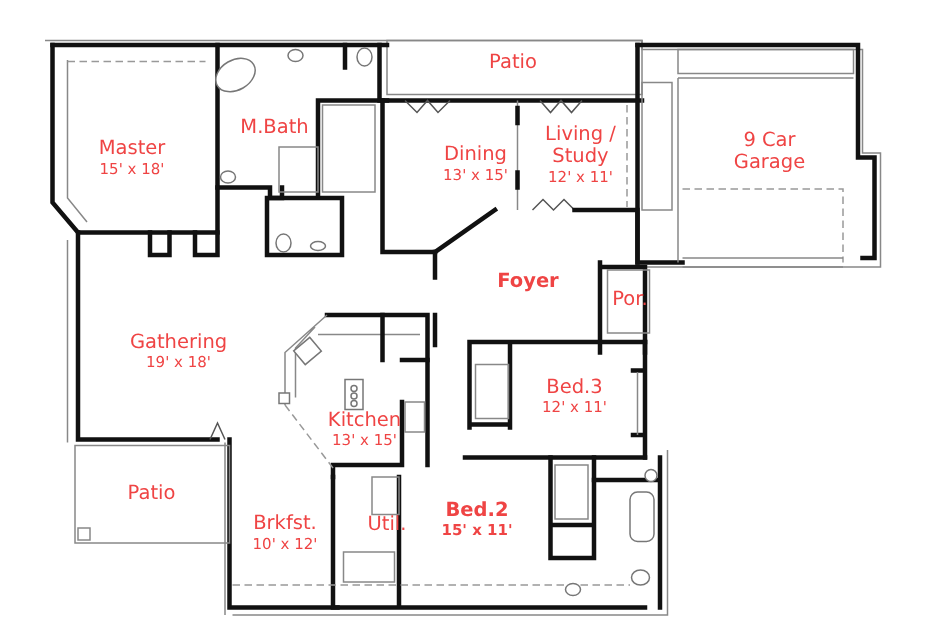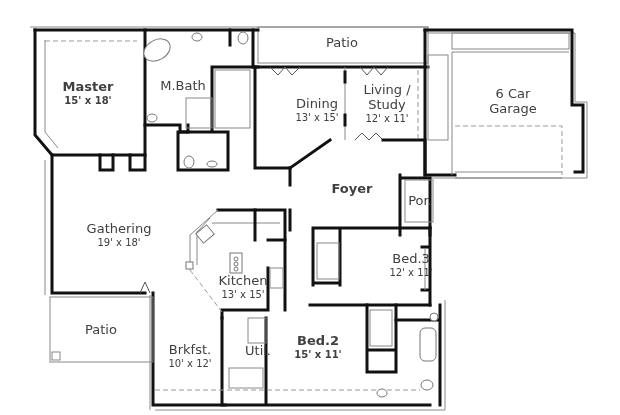--- a/index.html
+++ b/index.html
@@ -3,21 +3,21 @@
 <meta charset="utf-8">
 <style>
   html, body { margin: 0; padding: 0; background: #ffffff; }
   body { width: 620px; height: 415px; overflow: hidden; position: relative; font-family: "DejaVu Sans", sans-serif; }
   svg.plan { position: absolute; left: 0; top: 0; }
   .wall { stroke: #111; stroke-width: 3; fill: none; stroke-linecap: square; }
   .thin { stroke: #888; stroke-width: 1; fill: none; }
   .dash { stroke: #999; stroke-width: 1; fill: none; stroke-dasharray: 5 3; }
   .fixture { stroke: #777; stroke-width: 1; fill: #fff; }
   .door { stroke: #555; stroke-width: 1; fill: none; }
-  .label { position: absolute; text-align: center; color: #404040; transform: translate(-50%, -50%); white-space: nowrap; line-height: 1.15; }
+  .label { position: absolute; text-align: center; color: #ef4444; transform: translate(-50%, -50%); white-space: nowrap; line-height: 1.15; }
   .label .name { font-size: 13px; display: block; }
   .label .dim { font-size: 10px; display: block; }
 </style>
 </head>
 <body>
 
 <svg class="plan" width="620" height="415" viewBox="0 0 620 415">
 
   <path class="thin" d="M30 27 H258 V27 M258 27 H425 M425 27 H428 V33 H575 V102 H587 V178 H430"></path>
 
@@ -101,58 +101,58 @@
   <path class="wall" d="M367 305 V372 H396 V305 M367 350 H396"></path>
   <rect class="thin" x="370" y="310" width="22" height="36"></rect>
   <path class="wall" d="M396 320 H440 M440 305 V405"></path>
   <rect class="fixture" x="420" y="328" width="16" height="33" rx="5"></rect>
   <ellipse class="fixture" cx="427" cy="385" rx="6" ry="5"></ellipse>
   <ellipse class="fixture" cx="434" cy="317" rx="4" ry="4"></ellipse>
   <ellipse class="fixture" cx="382" cy="393" rx="5" ry="4"></ellipse>
   <path class="thin" d="M155 410 H445 V300"></path>
 </svg>
 
-<div class="label" style="left:88px; top:93px;font-weight:bold;">
+<div class="label" style="left:88px; top:106px;">
   <span class="name">Master</span>
   <span class="dim">15' x 18'</span>
 </div>
 <div class="label" style="left:153px; top:86px;margin-left:30px;">
   <span class="name">M.Bath</span>
 </div>
 <div class="label" style="left:342px; top:43px;">
   <span class="name">Patio</span>
 </div>
 <div class="label" style="left:317px; top:110px;">
   <span class="name">Dining</span>
   <span class="dim">13' x 15'</span>
 </div>
 <div class="label" style="left:387px; top:104px;">
   <span class="name">Living /</span>
   <span class="name">Study</span>
   <span class="dim">12' x 11'</span>
 </div>
 <div class="label" style="left:513px; top:102px;">
-  <span class="name">6 Car</span>
+  <span class="name">9 Car</span>
   <span class="name">Garage</span>
 </div>
 <div class="label" style="left:352px; top:189px;font-weight:bold;">
   <span class="name">Foyer</span>
 </div>
 <div class="label" style="left:420px; top:201px;">
   <span class="name">Por.</span>
 </div>
 <div class="label" style="left:119px; top:235px;">
   <span class="name">Gathering</span>
   <span class="dim">19' x 18'</span>
 </div>
 <div class="label" style="left:243px; top:287px;">
   <span class="name">Kitchen</span>
   <span class="dim">13' x 15'</span>
 </div>
-<div class="label" style="left:383px; top:265px;margin-left:28px;">
+<div class="label" style="left:383px; top:265px;">
   <span class="name">Bed.3</span>
   <span class="dim">12' x 11'</span>
 </div>
 <div class="label" style="left:101px; top:330px;">
   <span class="name">Patio</span>
 </div>
 <div class="label" style="left:190px; top:356px;">
   <span class="name">Brkfst.</span>
   <span class="dim">10' x 12'</span>
 </div>

